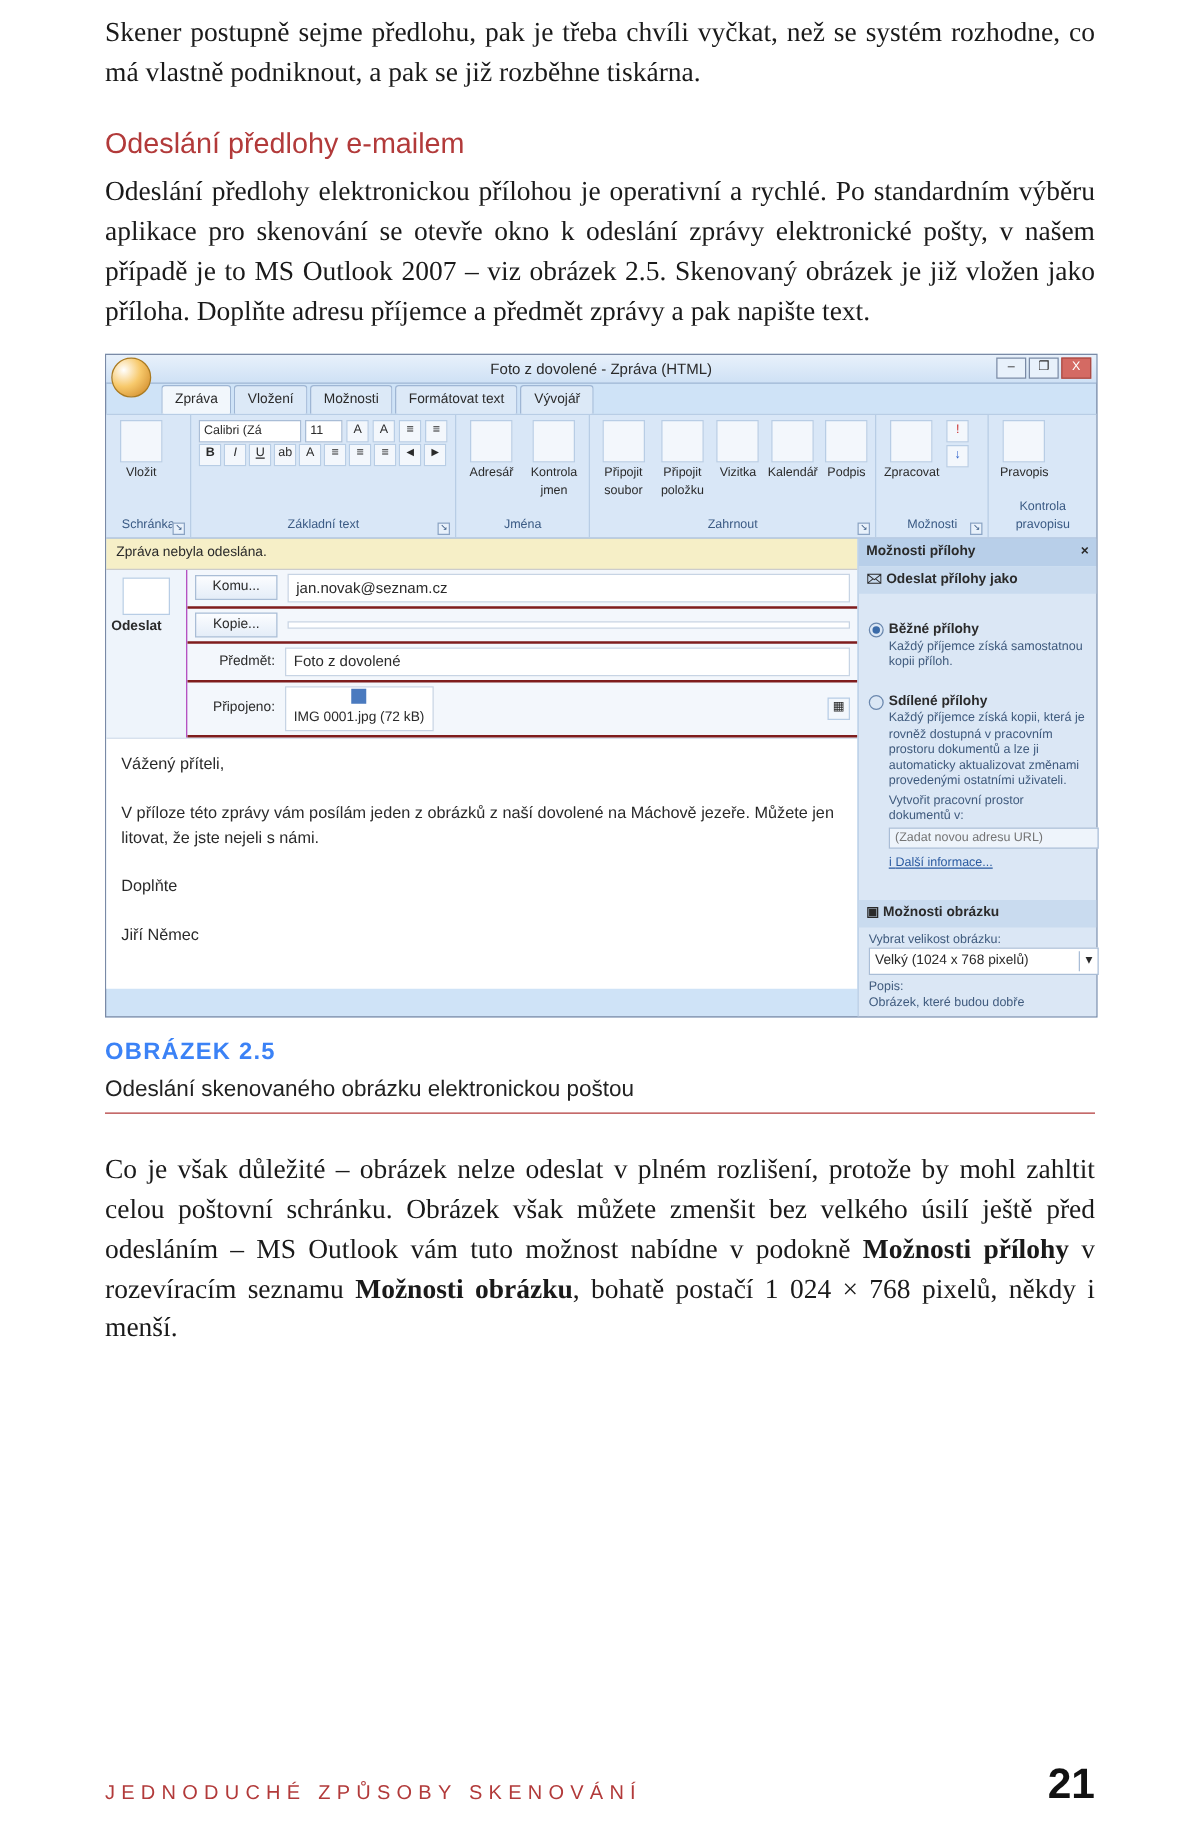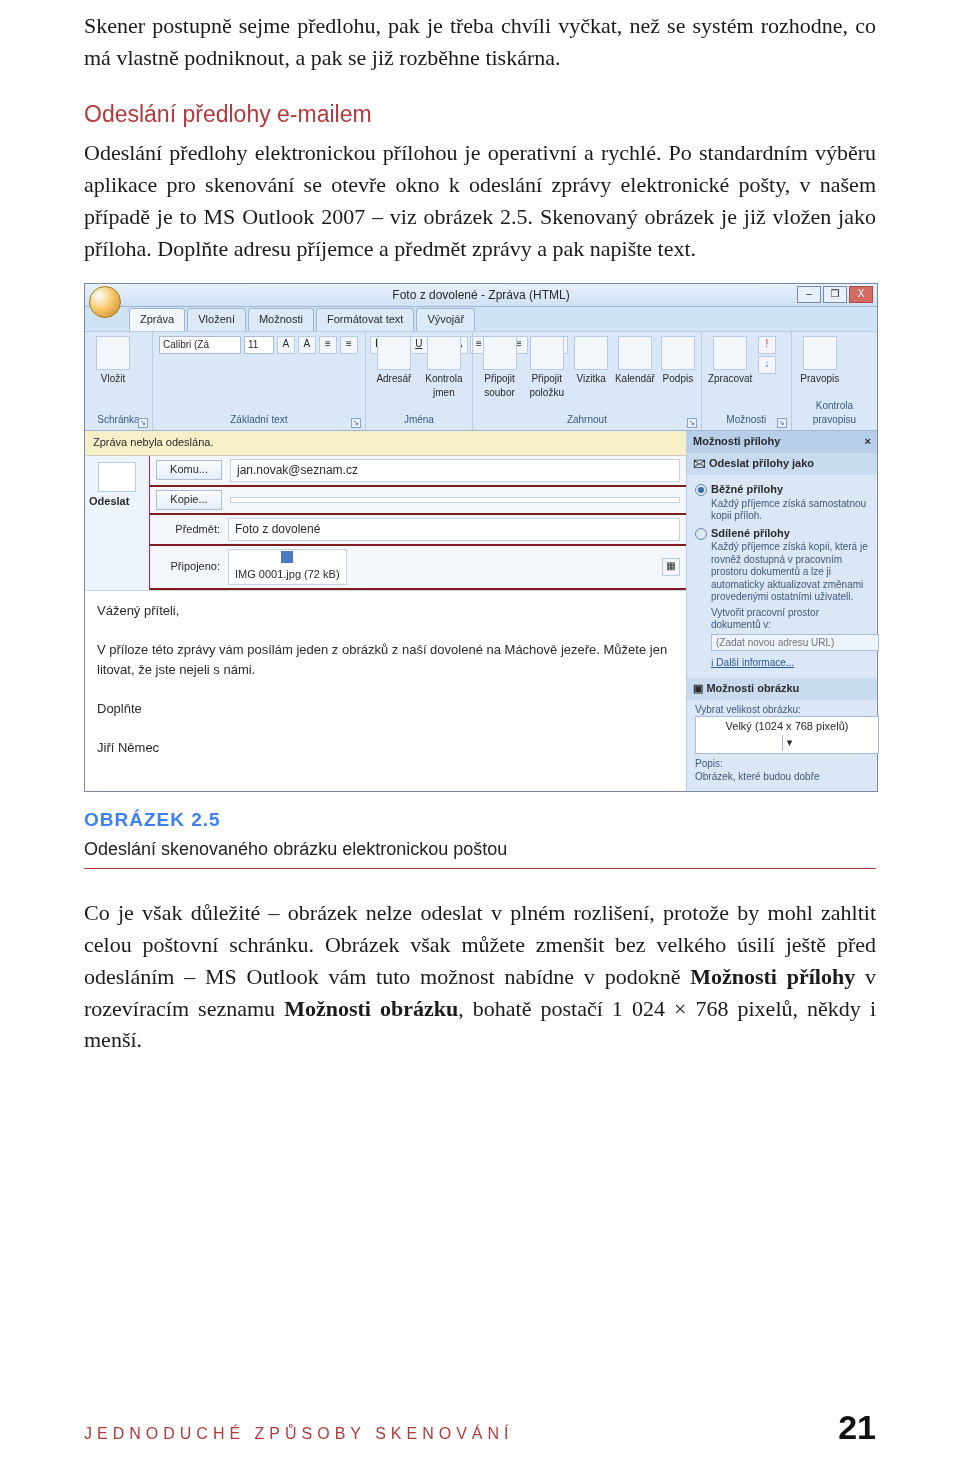--- a/index.html
+++ b/index.html
@@ -26,21 +26,21 @@
   .tabs{margin-left:44px;height:20px;display:flex;gap:2px;align-items:flex-end;padding-top:4px;}
   .tab{padding:3px 10px;font-size:11px;border:1px solid #9fb6d4;border-bottom:none;border-radius:3px 3px 0 0;background:#dce9f7;}
   .tab.active{background:#f2f7fc;}
   .ribbon{display:flex;background:#d9e7f7;border-top:1px solid #b8cde5;border-bottom:1px solid #9fb6d4;}
   .grp{border-right:1px solid #b8cde5;padding:4px 6px 2px 6px;display:flex;flex-direction:column;justify-content:space-between;min-height:92px;}
   .grp-body{flex:1;display:flex;gap:6px;align-items:flex-start;}
   .grp-lbl{text-align:center;font-size:10px;color:#3a5a84;margin-top:2px;position:relative;}
   .grp-lbl .dlg{position:absolute;right:-2px;bottom:0;width:8px;height:8px;border:1px solid #8aa3c4;background:#e8f1fb;font-size:7px;line-height:7px;text-align:center;}
   .bigbtn{width:44px;text-align:center;font-size:10px;}
   .bigbtn .ic{width:32px;height:32px;margin:0 auto 2px;border:1px solid #b8cde5;background:#f3f7fc;}
-  .fontrow{display:flex;flex-direction:row;gap:12px;justify-content:center;}
+  .fontrow{display:flex;flex-direction:column;gap:1px;justify-content:center;}
   .fr1{display:flex;gap:3px;align-items:center;}
   .fsel{border:1px solid #a9bdd6;background:#fff;font-size:10px;padding:1px 3px;}
   .btns{display:flex;gap:2px;}
   .mini{width:16px;height:16px;border:1px solid #b8cde5;background:#f3f7fc;font-size:10px;text-align:center;line-height:14px;}
   
   .infobar{background:#f6efc7;border-bottom:1px solid #ccc;padding:4px 8px;font-size:11px;}
   
   .msgwrap{display:flex;align-items:stretch;}
   .leftpad{width:56px;border-right:1px solid #a21caf;background:#eef4fb;padding:6px 4px;text-align:left;font-weight:bold;}
   .sendic{width:36px;height:28px;margin:0 auto 2px;border:1px solid #b8cde5;background:#fff;}
@@ -50,27 +50,27 @@
   .flabel{min-width:64px;text-align:right;font-size:11px;}
   .fval{flex:1;background:#fff;border:1px solid #c7d4e4;padding:2px 6px;font-size:12px;}
   .attach{display:inline-flex;align-items:center;gap:4px;border:1px solid #c7d4e4;background:#fff;padding:1px 6px;font-size:11px;flex-direction:column;}
   .attic{width:12px;height:12px;background:#4a7abf;}
   .txtarea{background:#fff;border-top:1px solid #cbd8e8;padding:10px 12px;font-size:13px;line-height:1.5;min-height:180px;}
   
   .side{width:190px;background:#dbe7f5;border-left:1px solid #b8cde5;font-size:11px;}
   .side-h{background:#b8cfe9;padding:3px 6px;font-weight:bold;font-size:11px;display:flex;justify-content:space-between;}
   .side-sec{background:#c9dbef;padding:3px 6px;font-weight:bold;font-size:11px;}
   .side-body{padding:4px 8px;}
-  .radio{display:flex;gap:4px;align-items:flex-start;margin:3px 0;}
+  .radio{display:flex;gap:4px;align-items:flex-start;margin:17px 0;}
   .rdot{width:10px;height:10px;border:1px solid #6a87ad;border-radius:50%;margin-top:2px;flex-shrink:0;position:relative;}
   .rdot.sel::after{content:"";position:absolute;inset:2px;border-radius:50%;background:#3a6aa8;}
   .small{color:#3f5a7d;font-size:10px;line-height:1.25;}
   .link{color:#2a5aa0;text-decoration:underline;font-size:10px;}
   .sideinput{width:100%;border:1px solid #a9bdd6;background:#eef4fb;font-size:10px;padding:2px 4px;color:#888;margin:2px 0 4px;}
-  .sidecombo{width:100%;border:1px solid #a9bdd6;background:#fff;font-size:11px;padding:2px 4px;display:flex;justify-content:space-between;align-items:center;flex-direction:column;}
+  .sidecombo{width:100%;border:1px solid #a9bdd6;background:#fff;font-size:11px;padding:2px 4px;display:flex;justify-content:space-between;align-items:center;}
   .caret{border-left:1px solid #a9bdd6;padding-left:4px;}
 </style>
 </head>
 <body>
 
 <div class="page">
   <p class="para">Skener postupně sejme předlohu, pak je třeba chvíli vyčkat, než se systém rozhodne, co má vlastně podniknout, a pak se již rozběhne tiskárna.</p>
 
   <div class="sec-head">Odeslání předlohy e-mailem</div>
 

